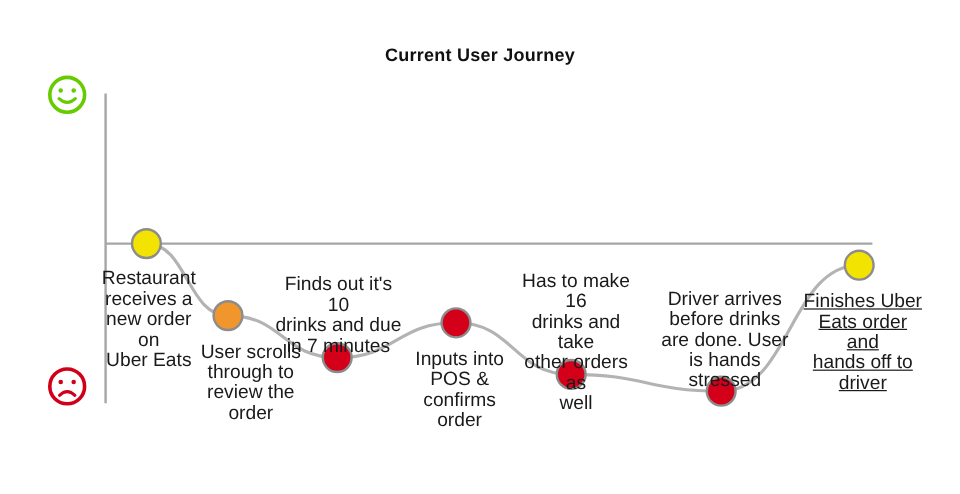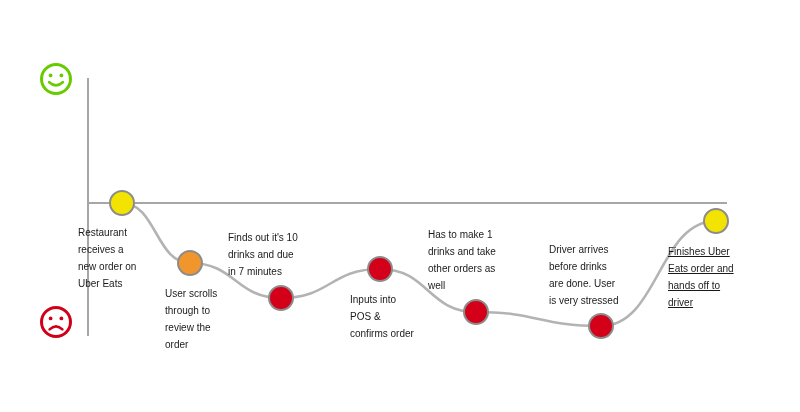--- a/index.html
+++ b/index.html
@@ -38,32 +38,33 @@
   .face-wrap {
     position: absolute;
     width: 34px;
     height: 34px;
   }
   #happy-face { left: 39px; top: 62px; }
   #sad-face   { left: 39px; top: 305px; }
 
   .node-label {
     position: absolute;
-    text-align: left;
-    font-size: 10px;
+    text-align: center;
+    font-size: 16px;
     line-height: 17px;
     color: #1a1a1a;
     white-space: pre-line;
   }
 </style>
 </head>
 <body>
 
 <div id="canvas">
 
+  <div id="chart-title">Current User Journey</div>
 
   <svg class="layer" viewBox="0 0 800 412">
     <line x1="88" y1="78" x2="88" y2="336" stroke="#a6a6a6" stroke-width="2"></line>
     <line x1="88" y1="203" x2="727" y2="203" stroke="#a6a6a6" stroke-width="2"></line>
     <path id="journey-path" fill="none" stroke="#b3b3b3" stroke-width="2.6" stroke-linecap="round" stroke-linejoin="round" d="M 122 203 C 156 203, 156 263, 190 263 C 235.5 263, 235.5 298, 281 298 C 330.5 298, 330.5 269, 380 269 C 428 269, 428 312, 476 312 C 538.5 312, 538.5 326, 601 326 C 658.5 326, 658.5 221, 716 221"></path>
     <g id="journey-nodes">
         <circle cx="122" cy="203" r="12" fill="#F2E400" stroke="#8c8c8c" stroke-width="2"></circle>
         <circle cx="190" cy="263" r="12" fill="#F0962D" stroke="#8c8c8c" stroke-width="2"></circle>
         <circle cx="281" cy="298" r="12" fill="#D4001A" stroke="#8c8c8c" stroke-width="2"></circle>
         <circle cx="380" cy="269" r="12" fill="#D4001A" stroke="#8c8c8c" stroke-width="2"></circle>
@@ -96,30 +97,30 @@
 receives a
 new order on
 Uber Eats</div>
       <div class="node-label" style="left: 165px; top: 285px; width: 88px;">User scrolls
 through to
 review the
 order</div>
       <div class="node-label" style="left: 228px; top: 229px; width: 108px;">Finds out it's 10
 drinks and due
 in 7 minutes</div>
-      <div class="node-label" style="left: 350px; top: 291px; width: 100px;">Inputs into
+      <div class="node-label" style="left: 333px; top: 291px; width: 100px;">Inputs into
 POS &amp;
 confirms order</div>
-      <div class="node-label" style="left: 428px; top: 226px; width: 104px;">Has to make 1
+      <div class="node-label" style="left: 428px; top: 226px; width: 104px;">Has to make 16
 drinks and take
 other orders as
 well</div>
       <div class="node-label" style="left: 549px; top: 241px; width: 110px;">Driver arrives
 before drinks
 are done. User
-is very stressed</div>
+is hands stressed</div>
       <div class="node-label" style="left: 668px; top: 243px; width: 102px; text-decoration: underline;">Finishes Uber
 Eats order and
 hands off to
 driver</div>
     </div>
 
 </div>
 
 </body></html>

